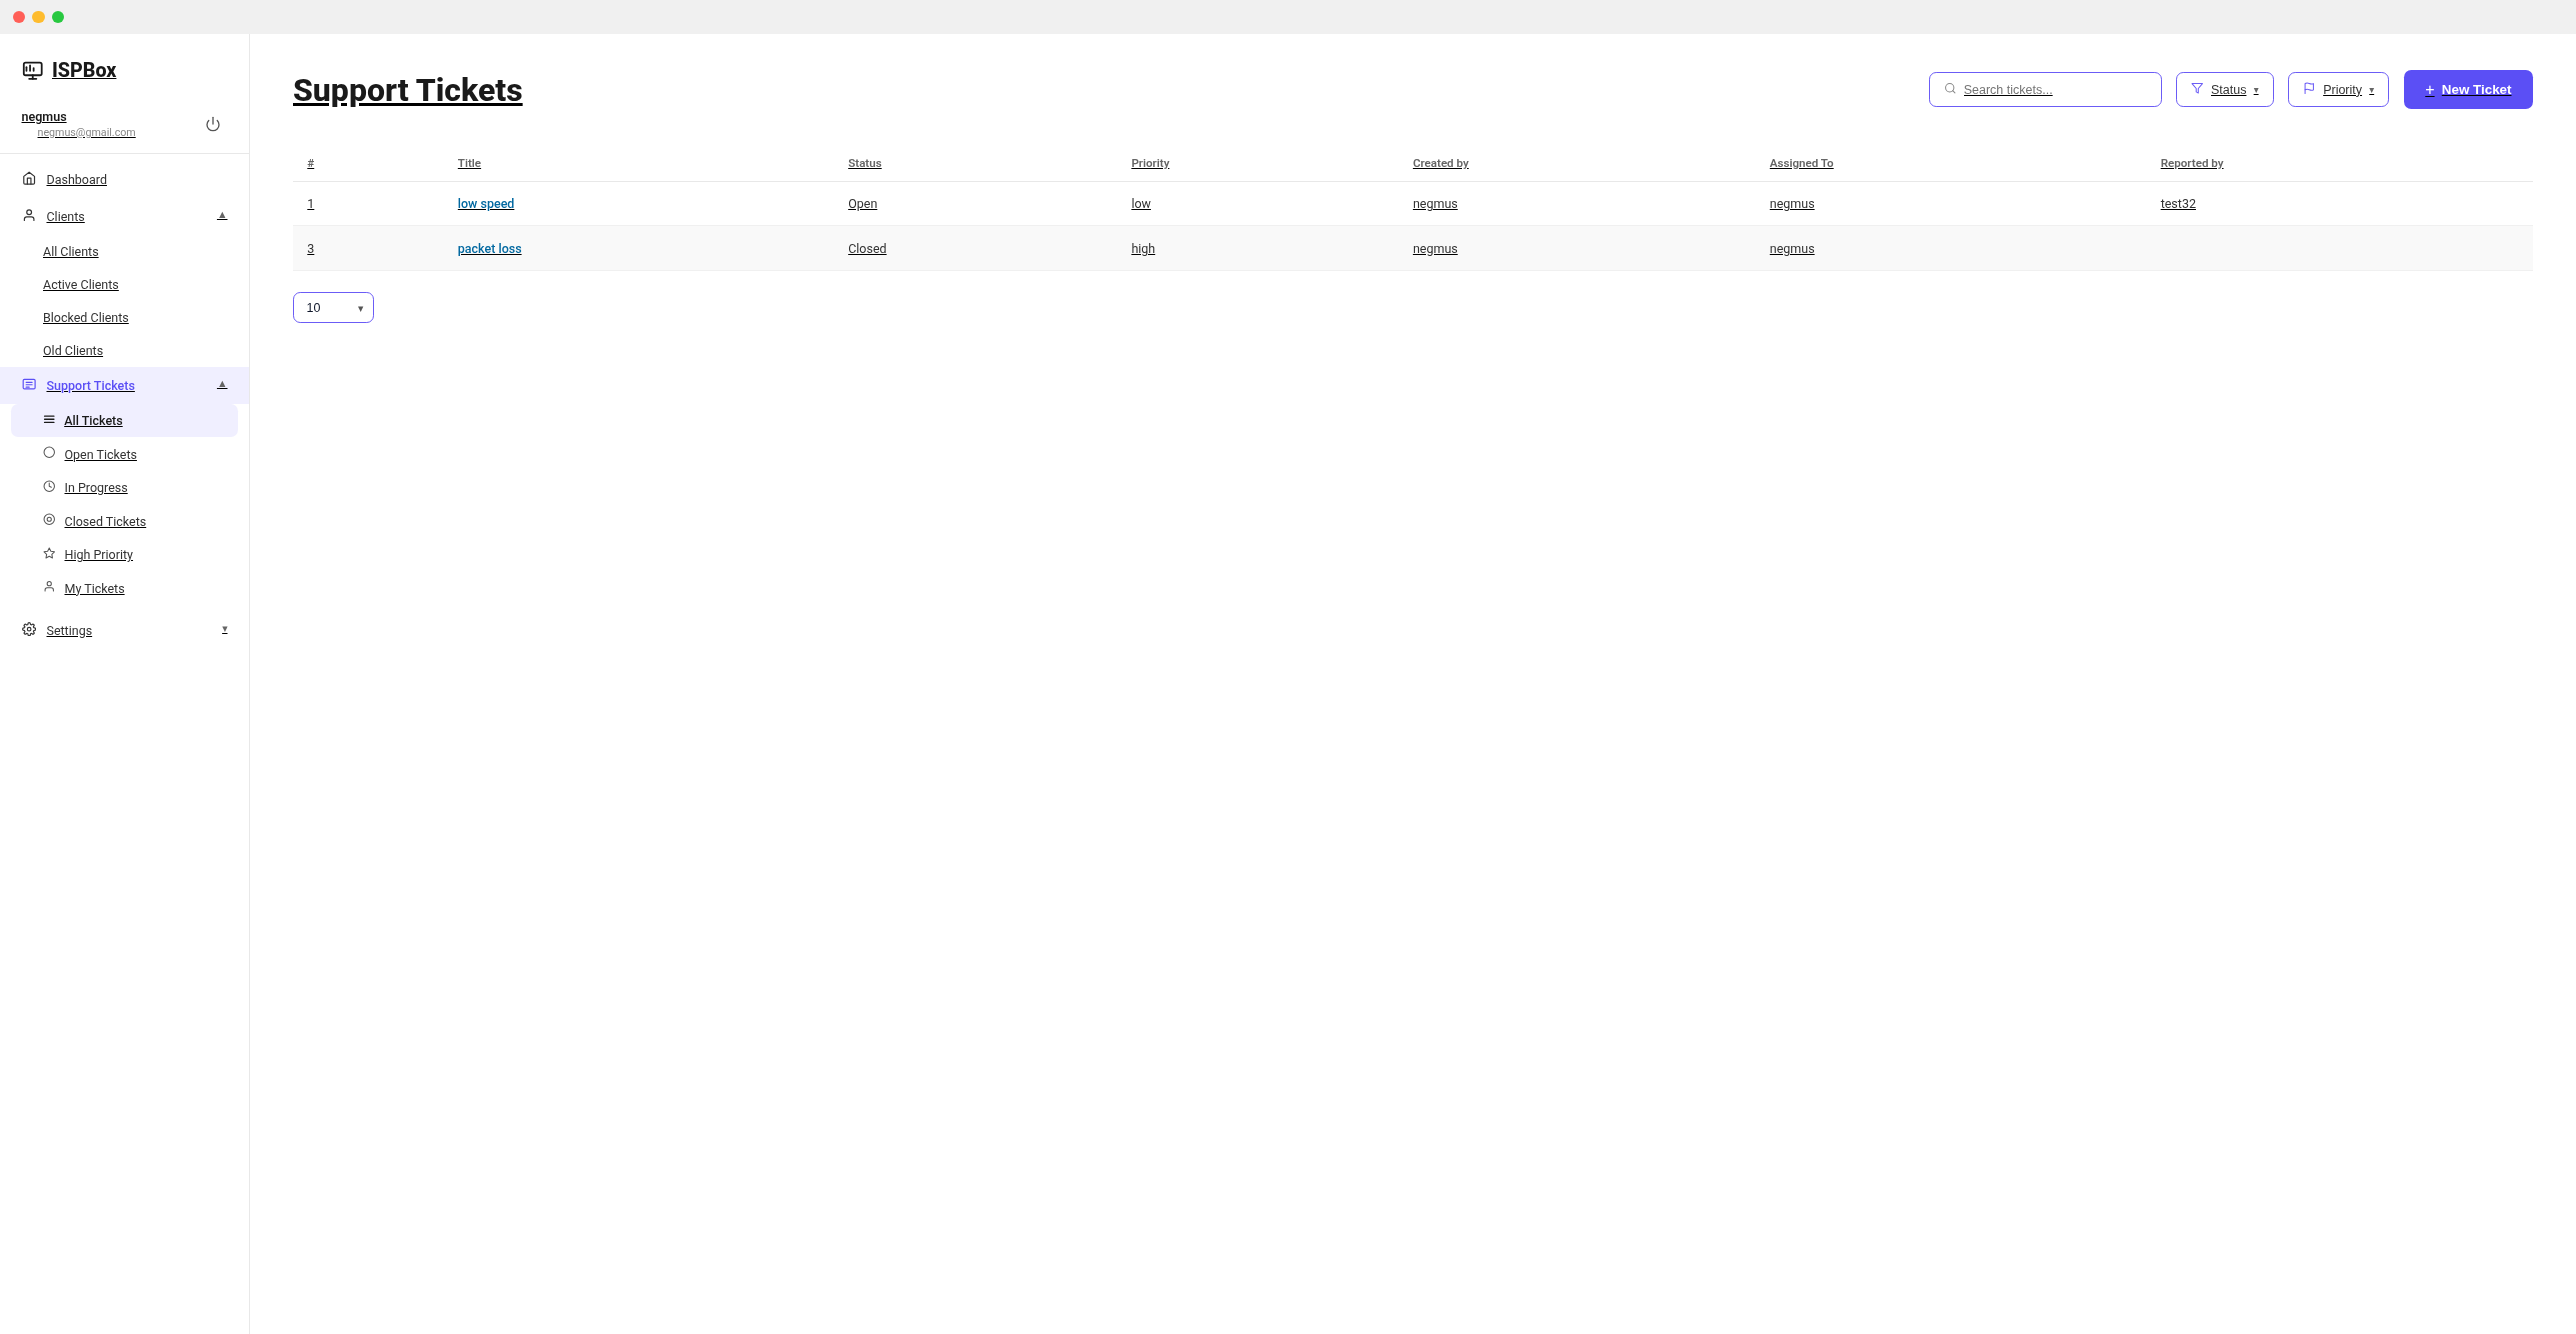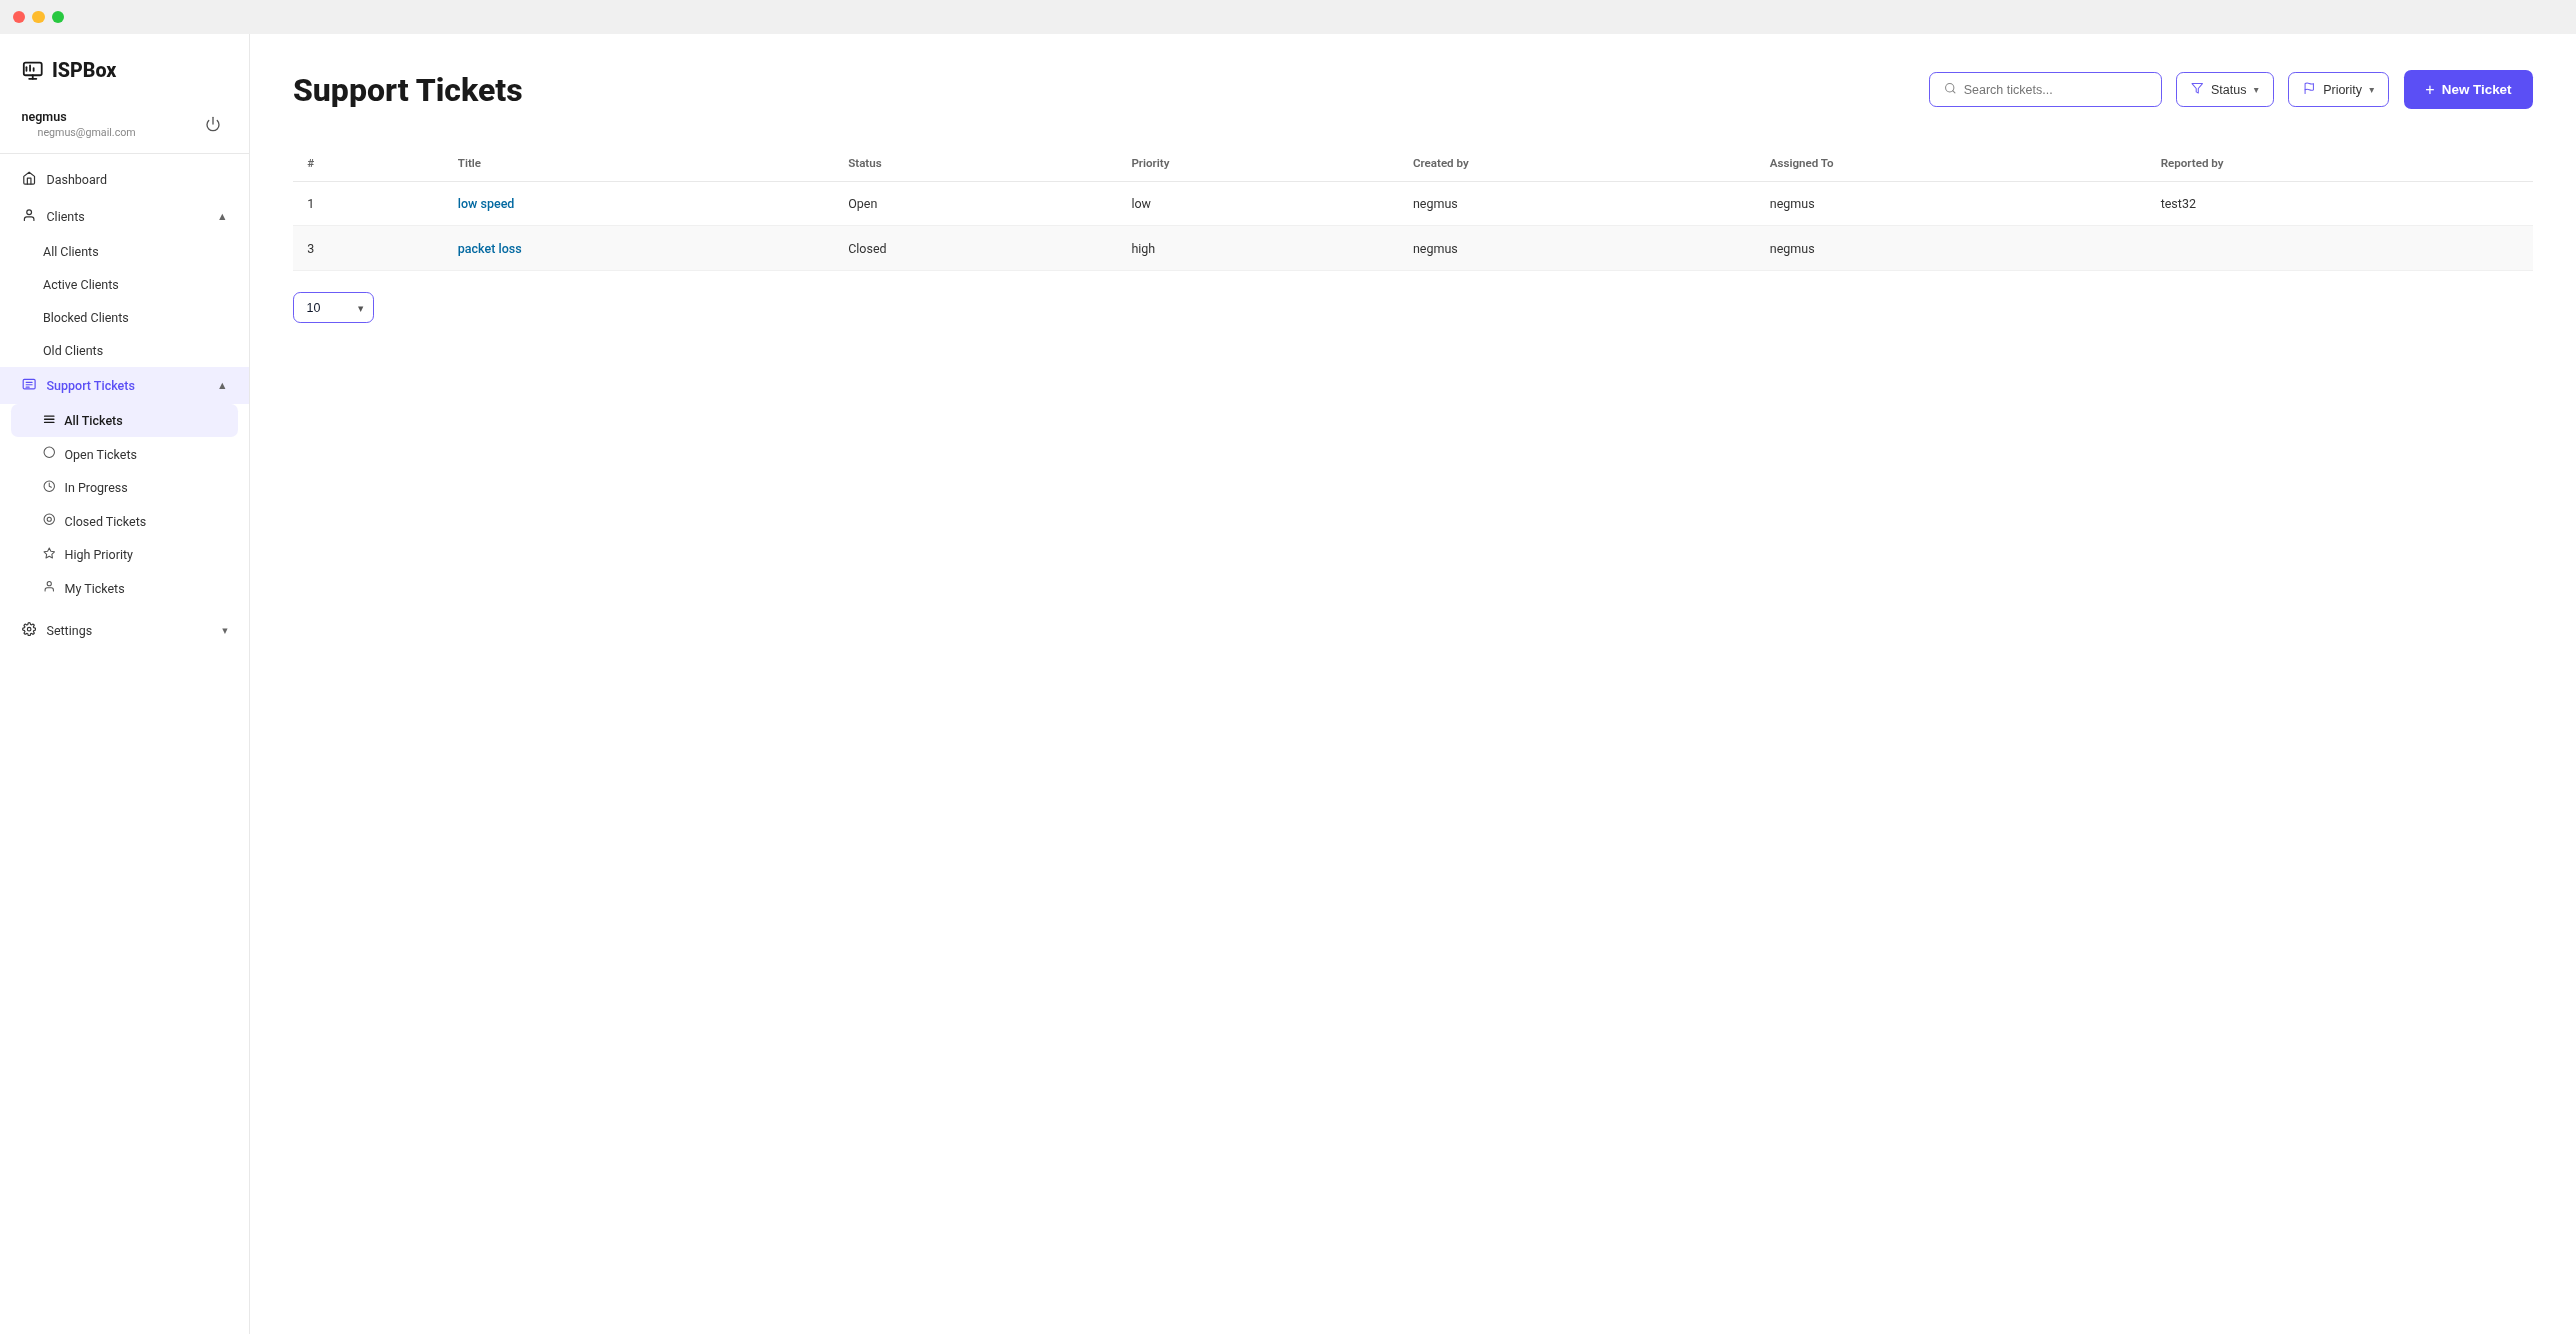--- a/index.html
+++ b/index.html
@@ -28,20 +28,21 @@
     }
     .titlebar-btn.close { background: #ff5f57; }
     .titlebar-btn.minimize { background: #febc2e; }
     .titlebar-btn.maximize { background: #28c840; }
 
     .app {
       display: flex;
       flex: 1;
       overflow: hidden;
       background: #fff;
+      text-decoration: underline;
     }
 
     
     .sidebar {
       width: 250px;
       background: #ffffff;
       border-right: 0.9px solid #e8e8e8;
       display: flex;
       flex-direction: column;
       flex-shrink: 0;
@@ -93,21 +94,21 @@
       display: flex;
       align-items: center;
       justify-content: center;
       width: 29px;
       height: 29px;
       border-radius: 50%;
     }
 
     .nav-item {
       display: flex;
-      align-items: center;
+      align-items: flex-start;
       justify-content: space-between;
       padding: 9.8px 21.5px;
       cursor: pointer;
       font-size: 12.5px;
       color: #333;
       border-radius: 0;
     }
     .nav-item.active { background: #f0efff; color: #5b4ff5; font-weight: 500; }
     .nav-item-left {
       display: flex;

